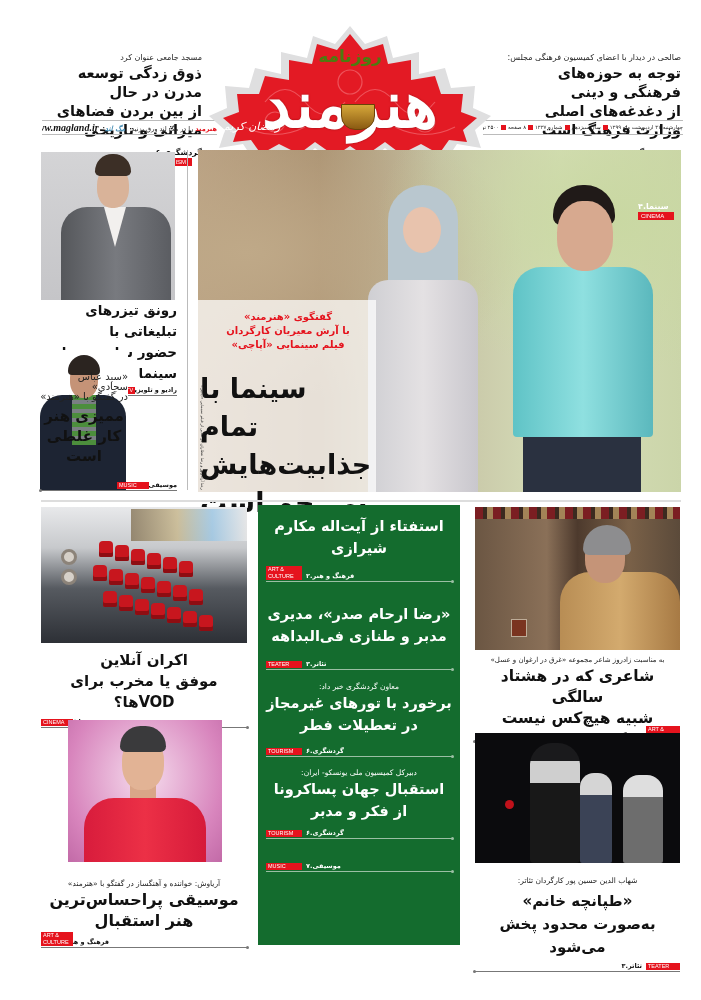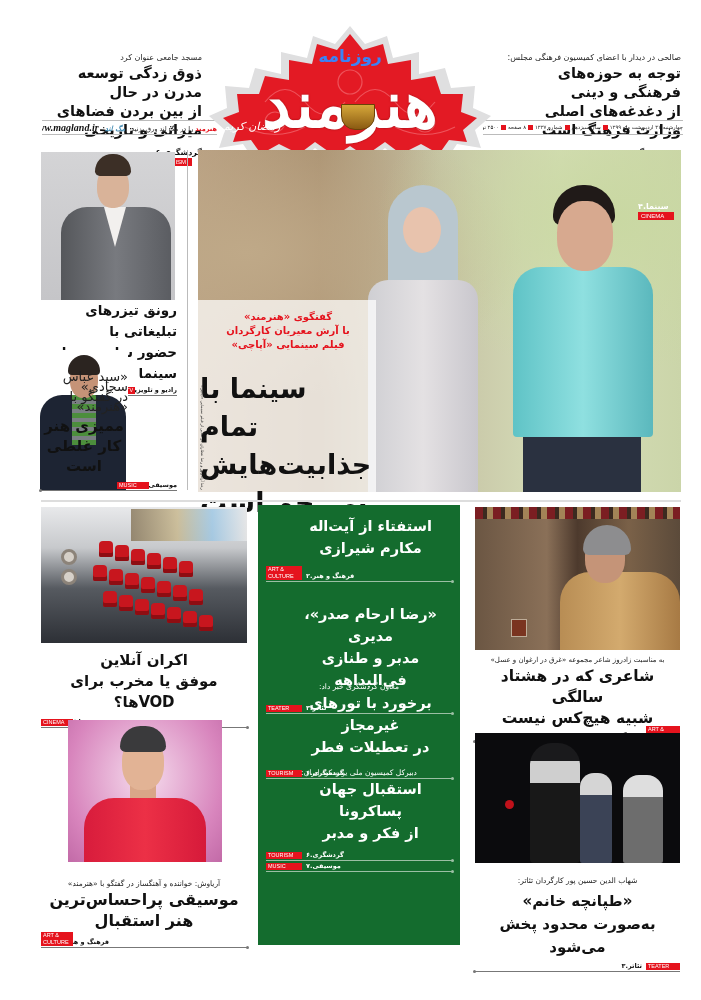--- a/index.html
+++ b/index.html
@@ -10,21 +10,21 @@
   .top-story { position: absolute; top: 52px; text-align: right; }
   .top-story .kicker { font-size: 8px; color: #222; line-height: 12px; }
   .top-story .headline { font-size: 14.5px; font-weight: bold; line-height: 19px; color: #111; letter-spacing: -0.3px; }
   .section-tag { display: inline-flex; flex-direction: column; align-items: flex-end; margin-top: 6px; }
   .section-tag .fa { font-size: 8px; font-weight: bold; color: #111; line-height: 10px; }
   .section-tag .en { background: #e5131d; color: #fff; font-size: 6px; line-height: 8px; padding: 0 3px; min-width: 36px; direction: ltr; text-align: left; font-family: "Liberation Sans", sans-serif; }
 
   .logo-wrap { position: absolute; left: 205px; top: 22px; width: 290px; height: 150px; }
   .logo-bg { width: 100%; height: 100%; }
   .logo-title { position: absolute; left: 0; right: 0; top: 48px; text-align: center; font-size: 64px; font-weight: bold; color: #fff; font-family: "DejaVu Serif", serif; line-height: 70px; letter-spacing: -3px; text-shadow: 0 0 2px #9a0f14; }
-  .logo-small { position: absolute; left: 0; right: 0; top: 24px; text-align: center; font-size: 17px; font-weight: bold; color: #3b82f6; }
+  .logo-small { position: absolute; left: 0; right: 0; top: 24px; text-align: center; font-size: 17px; font-weight: bold; color: #4d7c0f; }
   .logo-ramadan { position: absolute; left: 18px; top: 98px; font-size: 11px; color: #fff; font-style: italic; }
   .logo-slogan { position: absolute; left: 0; right: 0; top: 128px; text-align: center; font-size: 8px; color: #fff; }
   .logo-cup { position: absolute; left: 136px; top: 82px; width: 34px; height: 26px; border-radius: 0 0 14px 14px; background: linear-gradient(#d6a83a, #8a5a12); border: 1px solid #6b4208; }
 
   .info-bar { position: absolute; top: 120px; height: 15px; border-top: 1px solid #bbb; border-bottom: 1px solid #bbb; font-size: 6.5px; line-height: 13px; color: #222; white-space: nowrap; overflow: hidden; }
   .info-bar .sq { display: inline-block; width: 5px; height: 5px; background: #e5131d; margin: 0 2px; vertical-align: middle; }
   .info-bar .red { color: #e5131d; font-weight: bold; }
   .info-bar .url { direction: ltr; font-family: "Liberation Serif", serif; font-weight: bold; font-size: 10px; color: #111; font-style: italic; }
   .info-bar .brand { color: #4a8fb5; font-weight: bold; font-size: 7px; font-style: italic; }
 
@@ -67,38 +67,38 @@
   .story .rule .fa { position: absolute; right: 0; bottom: 1px; font-size: 6.5px; font-weight: bold; color: #111; }
   .story .rule .en { position: absolute; bottom: 1px; background: #e5131d; color: #fff; font-size: 5.5px; line-height: 7px; padding: 0 2px; width: 32px; direction: ltr; text-align: left; font-family: "Liberation Sans", sans-serif; }
   .story .rule .dot { position: absolute; left: -2px; bottom: -2px; width: 3px; height: 3px; background: #777; border-radius: 50%; }
 
   .photo-celeb2 { left: 38px; top: 350px; width: 90px; height: 140px; background: #fff; }
   .photo-celeb2 .hair { position: absolute; left: 30px; top: 5px; width: 32px; height: 20px; background: #2b2420; border-radius: 16px 16px 4px 4px; }
   .photo-celeb2 .face { position: absolute; left: 32px; top: 12px; width: 28px; height: 36px; background: #c59377; border-radius: 45%; }
   .photo-celeb2 .suit { position: absolute; left: 2px; top: 45px; width: 86px; height: 95px; background: #1d2433; border-radius: 22px 22px 0 0; }
   .photo-celeb2 .sweater { position: absolute; left: 34px; top: 45px; width: 24px; height: 50px; background: repeating-linear-gradient(180deg,#4c8e3c 0 5px,#7a7f83 5px 9px); }
   .celeb2-text { position: absolute; right: 573px; top: 372px; width: 88px; text-align: right; }
-  .celeb2-text .kicker { font-size: 13px; line-height: 10px; color: #222; }
+  .celeb2-text .kicker { font-size: 10px; line-height: 10px; color: #222; }
   .celeb2-text .headline { font-size: 15px; font-weight: bold; line-height: 20px; margin-top: 4px; text-align: center; }
 
   
   .hrule { position: absolute; height: 2px; background: #ddd; }
 
   
   .photo-vod { left: 41px; top: 507px; width: 206px; height: 136px; background: linear-gradient(180deg,#e8e9eb 0%,#c7c9cc 30%,#565a60 60%,#2d3036 100%); }
   .seat { position: absolute; width: 14px; height: 16px; background: #c8161e; border-radius: 4px 4px 2px 2px; box-shadow: inset 0 -4px 0 #8e0d12; }
   .projector { position: absolute; left: 18px; top: 40px; width: 22px; height: 46px; }
   .projector .reel { position: absolute; width: 16px; height: 16px; border-radius: 50%; border: 3px solid #8c8379; background: #d6d0c8; }
   .screen-strip { position: absolute; left: 90px; top: 2px; width: 116px; height: 32px; background: linear-gradient(90deg,#857457,#c7b68a 40%,#9bc6e4 70%,#e8e8e8); opacity: 0.8; }
 
   
   .green-box { position: absolute; left: 258px; top: 505px; width: 202px; height: 440px; background: #146c2e; }
   .green-story { position: absolute; left: 8px; width: 186px; text-align: center; color: #fff; }
   .green-story .kicker { font-size: 7.5px; line-height: 11px; color: #fff; }
-  .green-story .headline { font-size: 14.5px; font-weight: bold; line-height: 22px; color: #fff; letter-spacing: -0.3px; margin-left: 23px; }
+  .green-story .headline { font-size: 14.5px; font-weight: bold; line-height: 22px; color: #fff; letter-spacing: -0.3px; }
   .green-story .rule { position: relative; height: 9px; margin-top: 6px; border-bottom: 1px solid #9bbfa4; text-align: right; }
   .green-story .rule .en { position: absolute; left: 0; bottom: 1px; background: #e5131d; color: #fff; font-size: 5.5px; line-height: 7px; padding: 0 2px; width: 36px; direction: ltr; text-align: left; font-family: "Liberation Sans", sans-serif; }
   .green-story .rule .fa { position: absolute; left: 40px; bottom: 1px; font-size: 6.5px; font-weight: bold; color: #fff; }
   .green-story .rule .dot { position: absolute; right: -2px; bottom: -2px; width: 3px; height: 3px; background: #9bbfa4; border-radius: 50%; }
 
   
   .photo-poet { left: 475px; top: 507px; width: 205px; height: 143px; background: linear-gradient(90deg,#6b5643 0%,#8a7058 35%,#4d3a2d 50%,#7a6148 75%,#5b4a3a 100%); }
   .photo-poet .books { position: absolute; left: 0; top: 0; width: 205px; height: 12px; background: repeating-linear-gradient(90deg,#7b1e22 0 8px,#3b2a20 8px 12px,#a38457 12px 18px); }
   .photo-poet .hair { position: absolute; left: 108px; top: 18px; width: 48px; height: 30px; background: #8d8d8f; border-radius: 24px 24px 6px 6px; }
   .photo-poet .face { position: absolute; left: 110px; top: 26px; width: 40px; height: 50px; background: #c59478; border-radius: 45%; }

